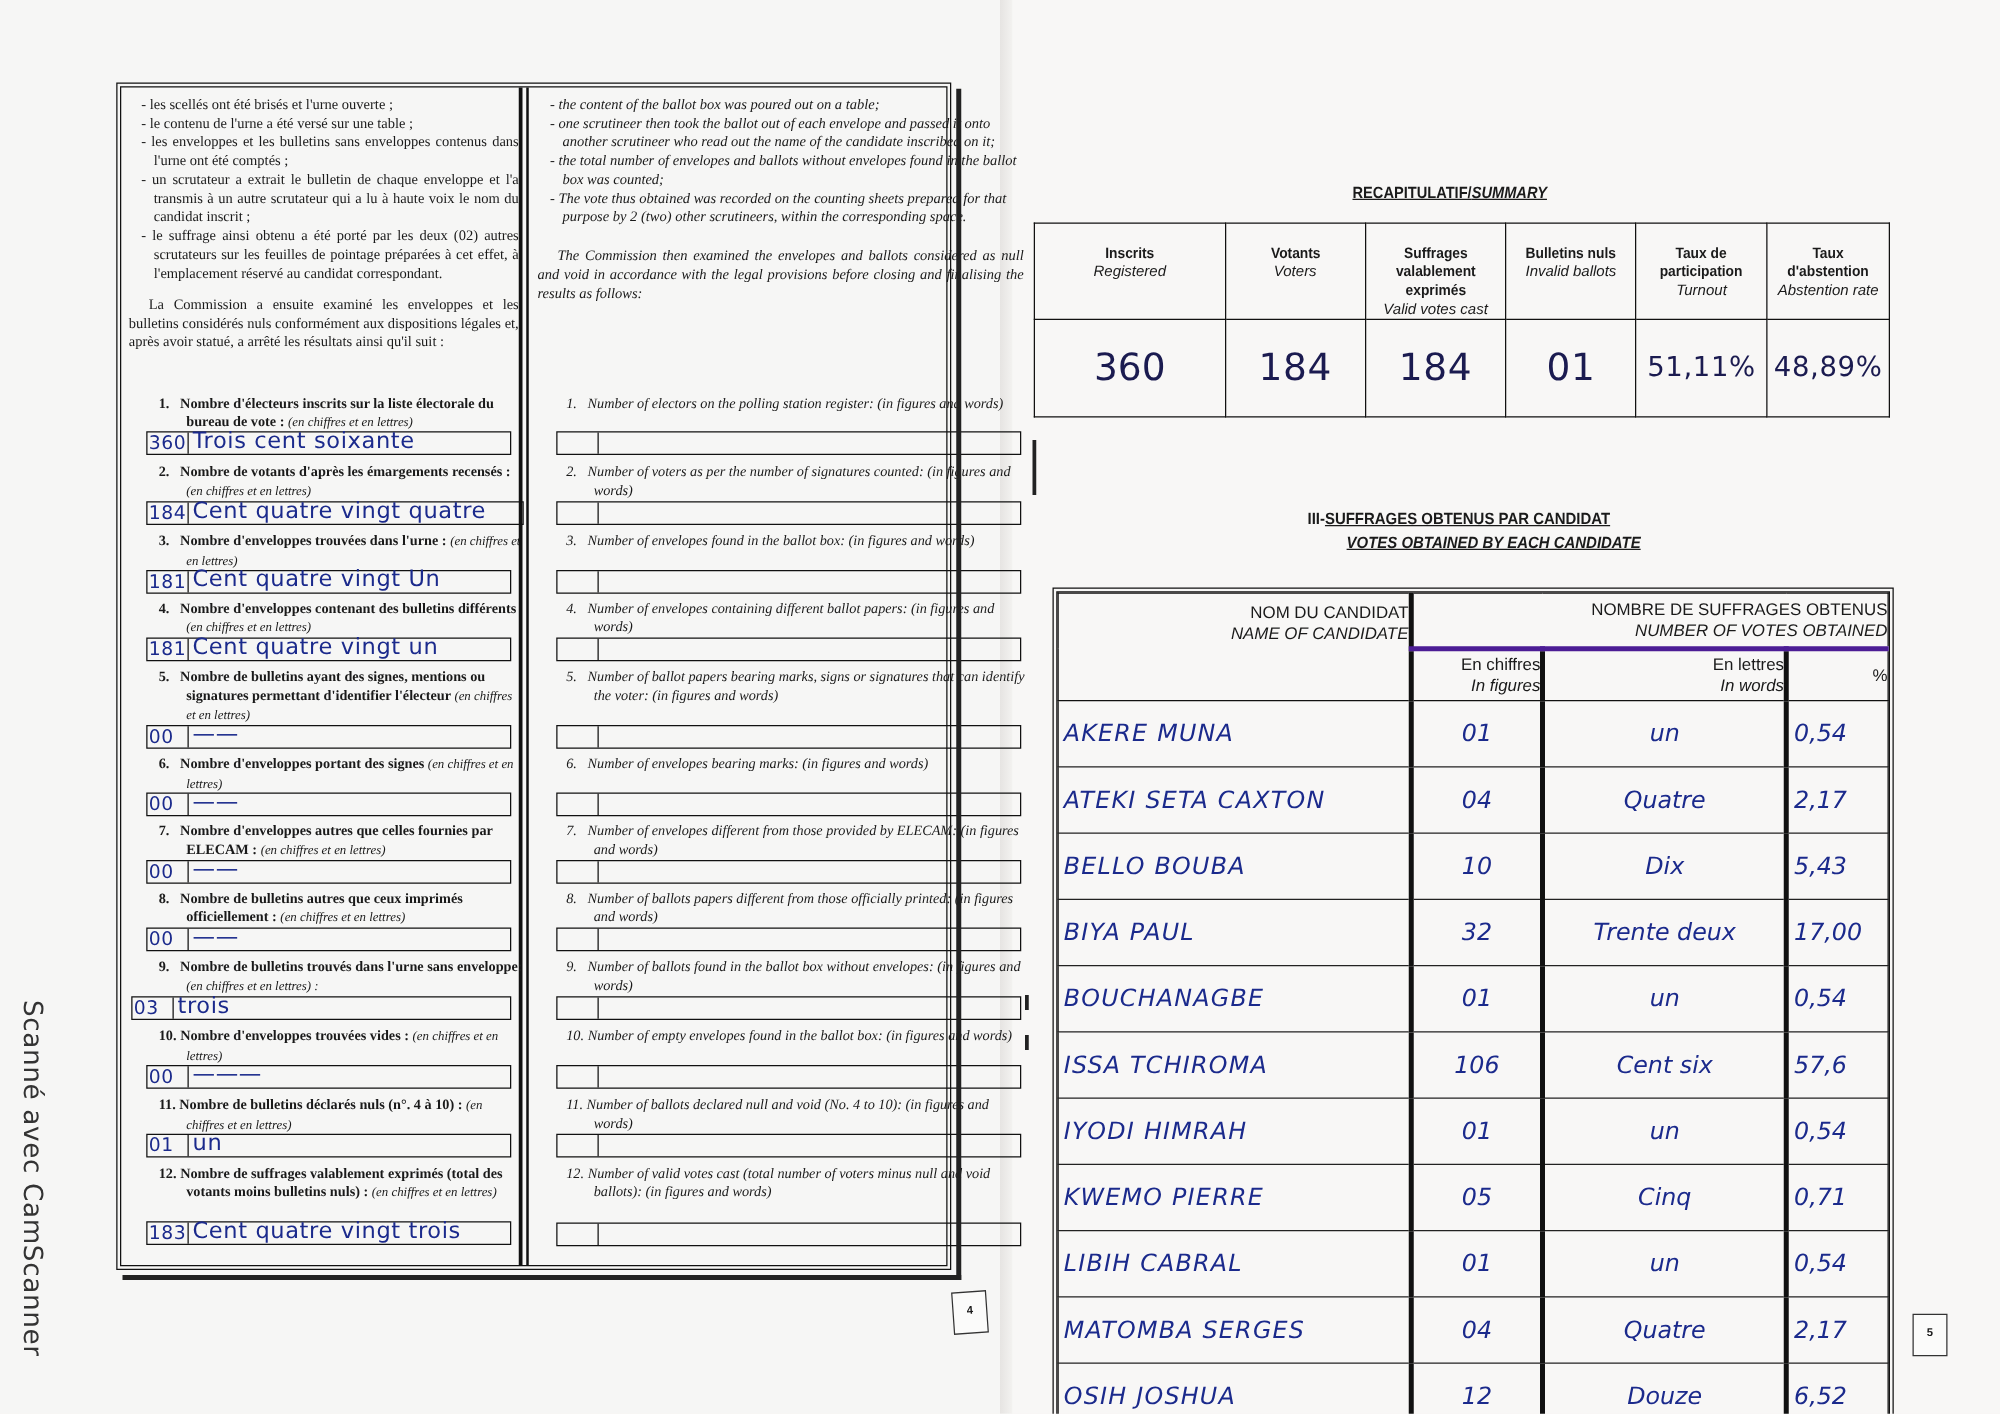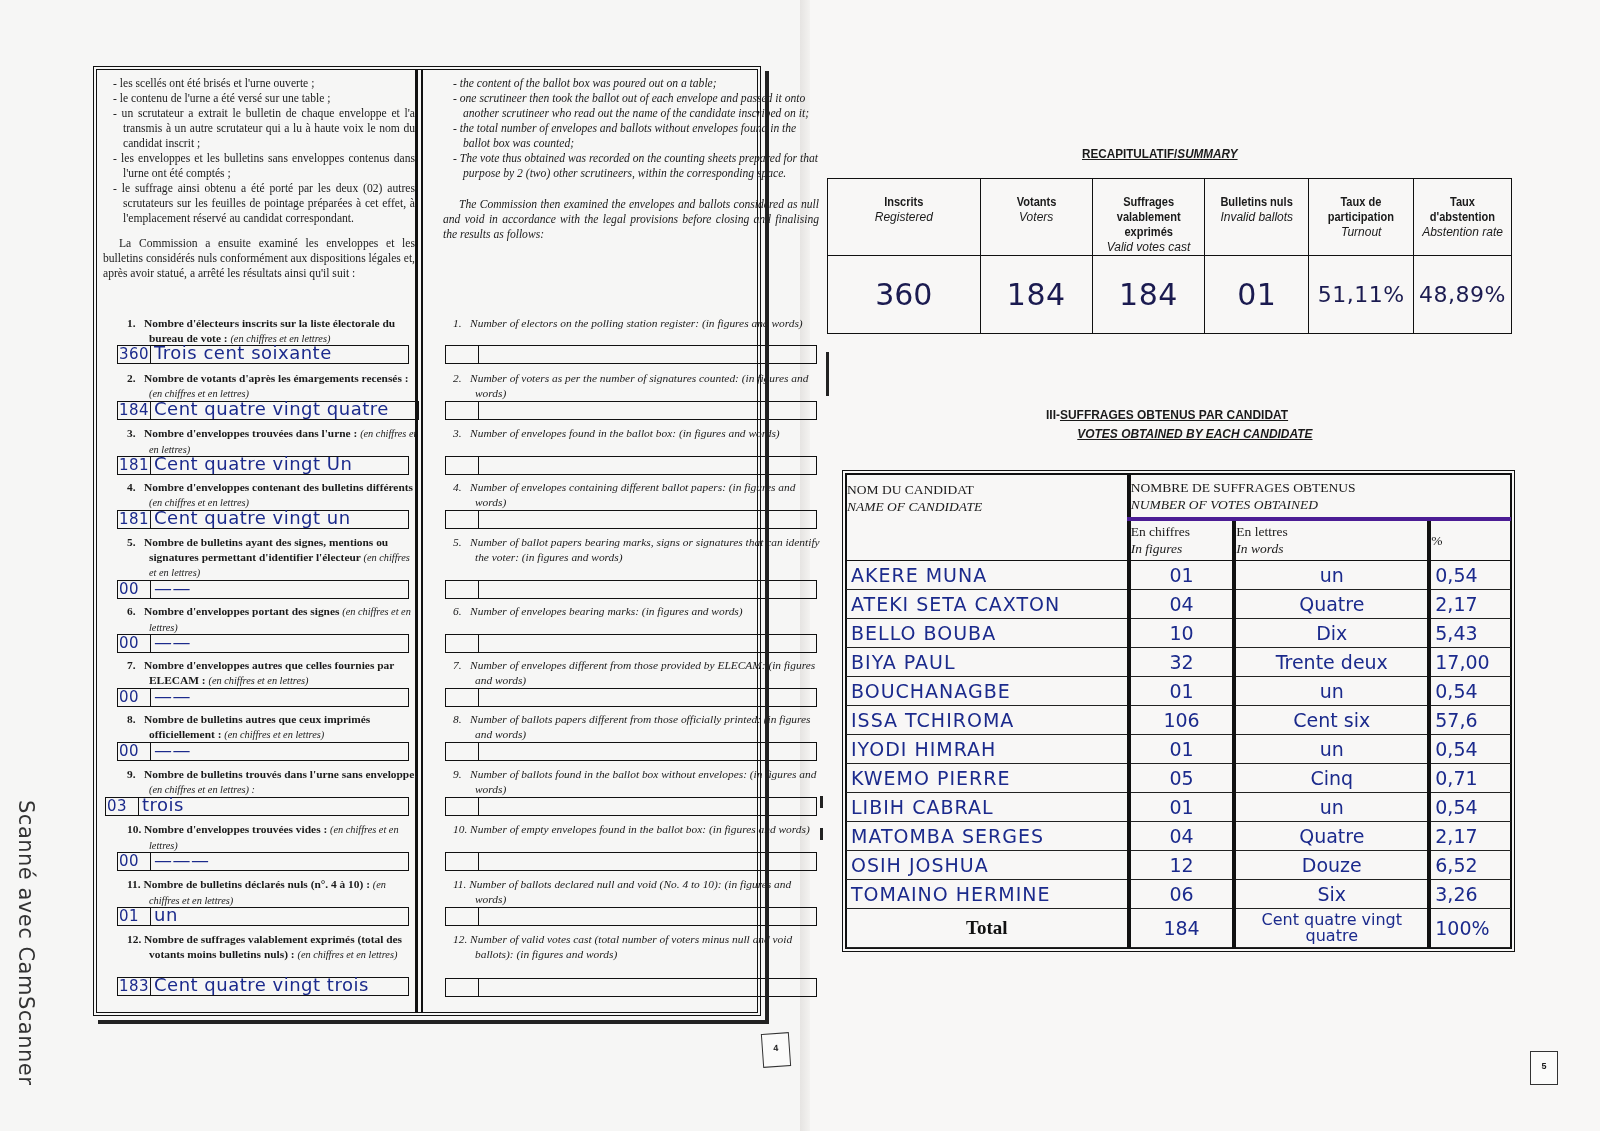--- a/index.html
+++ b/index.html
@@ -12,21 +12,21 @@
   .page-left { position: absolute; left: 0; top: 0; width: 800px; height: 1131px; background: #f6f6f5; }
   .page-right { position: absolute; left: 810px; top: 0; width: 790px; height: 1131px; background: #f8f7f6; }
   .fold { position: absolute; left: 800px; top: 0; width: 10px; height: 1131px; background: linear-gradient(90deg,#e6e4e2,#f3f2f0); }
 
   .scanner { position: absolute; left: 14px; top: 800px; writing-mode: vertical-rl; font-family: "DejaVu Sans", sans-serif; font-size: 21px; color: #333; letter-spacing: 0.5px; }
 
   .frame { position: absolute; left: 93px; top: 66px; width: 668px; height: 950px; border: 3px double #111; border-width: 4px; }
   .frame::after { content: ""; position: absolute; left: 1px; top: 1px; right: -12px; bottom: -12px; border-right: 4px solid #222; border-bottom: 4px solid #222; pointer-events: none; }
   .col { position: absolute; top: 0; bottom: 0; }
   .col-fr { left: 0; width: 322px; padding: 6px 4px 0 6px; }
-  .col-en { left: 326px; width: 400px; padding: 6px 4px 0 20px; }
+  .col-en { left: 326px; width: 400px; padding: 6px 4px 0 7px; }
   .divider { position: absolute; left: 318px; top: 0; bottom: 0; width: 8px; border-left: 3px solid #111; border-right: 2px solid #111; }
 
   .bul { font-size: 11.6px; line-height: 15px; padding-left: 14px; text-indent: -10px; margin-left: 6px; }
   .col-fr .bul { text-align: justify; }
   .col-en .bul { font-style: italic; }
   .para { font-size: 11.6px; line-height: 15px; text-indent: 16px; margin-top: 10px; text-align: justify; }
   .col-en .para { font-style: italic; }
 
   .items { position: absolute; top: 246px; left: 0; right: 0; }
   .item { position: absolute; left: 0; right: 0; }
@@ -50,23 +50,23 @@
   .sum-table td b { display: block; font-size: 12px; transform: scaleX(0.92); }
   .sum-table td i { display: block; font-size: 12px; }
 
   .votes-title { position: absolute; left: 1046px; top: 405px; font-family: "Liberation Sans", sans-serif; font-size: 13px; font-weight: bold; line-height: 19px; transform: scaleX(0.92); transform-origin: left; }
   .votes-title .l1 u { text-decoration: underline; }
   .votes-title .l2 { padding-left: 34px; font-style: italic; text-decoration: underline; }
 
   .cand-wrap { position: absolute; left: 842px; top: 470px; width: 673px; border: 4px double #111; border-width: 4px; }
   .cand-table { width: 100%; }
   .cand-table td { border: 1.5px solid #111; font-size: 13.5px; line-height: 17px; }
-  .cand-table .hdr td { text-align: left; font-family: Liberation Serif, serif; }
+  .cand-table .hdr td { text-align: right; font-family: Liberation Sans, sans-serif; }
   .cand-table .hdr i { font-style: italic; }
-  .cand-table .row td { height: 25.5px; padding: 3px 4px; font-family: "DejaVu Sans", sans-serif; color: #1b2a8c; font-size: 19px; line-height: 22px; border-top: 1.2px solid #222; border-bottom: 1.2px solid #222; }
+  .cand-table .row td { height: 25.5px; padding: 15px 4px; font-family: "DejaVu Sans", sans-serif; color: #1b2a8c; font-size: 19px; line-height: 22px; border-top: 1.2px solid #222; border-bottom: 1.2px solid #222; font-style: italic; }
   .cand-table .row td.name { letter-spacing: 1px; white-space: nowrap; }
   .cand-table .row td.fig, .cand-table .row td.words { text-align: center; }
   .cand-table .row td.pct { text-align: left; }
   .cand-table .thick-l { border-left: 4px solid #111 !important; }
   .cand-table .total td { height: 36px; }
   .cand-table .total td.tl { text-align: center; font-family: "Liberation Serif", serif; color: #111; font-weight: bold; font-size: 19px; }
   .cand-table .total td.words { font-size: 16px; line-height: 16px; }
   .tick { position: absolute; background: #222; }
 </style>
 </head>
@@ -77,22 +77,22 @@
 <div class="page-right"></div>
 
 <div class="scanner">Scanné avec CamScanner</div>
 
 <div class="frame">
   <div class="divider"></div>
 
   <div class="col col-fr">
     <div class="bul">- <span>les scellés ont été brisés et l'urne ouverte ;</span></div>
     <div class="bul">- <span>le contenu de l'urne a été versé sur une table ;</span></div>
+    <div class="bul">- <span>les enveloppes et les bulletins sans enveloppes contenus dans l'urne ont été comptés ;</span></div>
     <div class="bul">- <span>un scrutateur a extrait le bulletin de chaque enveloppe et l'a transmis à un autre scrutateur qui a lu à haute voix le nom du candidat inscrit ;</span></div>
-    <div class="bul">- <span>les enveloppes et les bulletins sans enveloppes contenus dans l'urne ont été comptés ;</span></div>
     <div class="bul">- <span>le suffrage ainsi obtenu a été porté par les deux (02) autres scrutateurs sur les feuilles de pointage préparées à cet effet, à l'emplacement réservé au candidat correspondant.</span></div>
     <div class="para">La Commission a ensuite examiné les enveloppes et les bulletins considérés nuls conformément aux dispositions légales et, après avoir statué, a arrêté les résultats ainsi qu'il suit :</div>
 
     <div class="items">
       <div class="item" style="top:0px">
         <div class="lbl"><span>1.</span>&nbsp;&nbsp; <span>Nombre d'électeurs inscrits sur la liste électorale du bureau de vote :</span> <i>(en chiffres et en lettres)</i></div>
         <div class="box" style="left:20px;right:10px;top:29px">
             <span class="fig hand">360</span>
             <span class="words hand">Trois cent soixante</span>
           </div>

